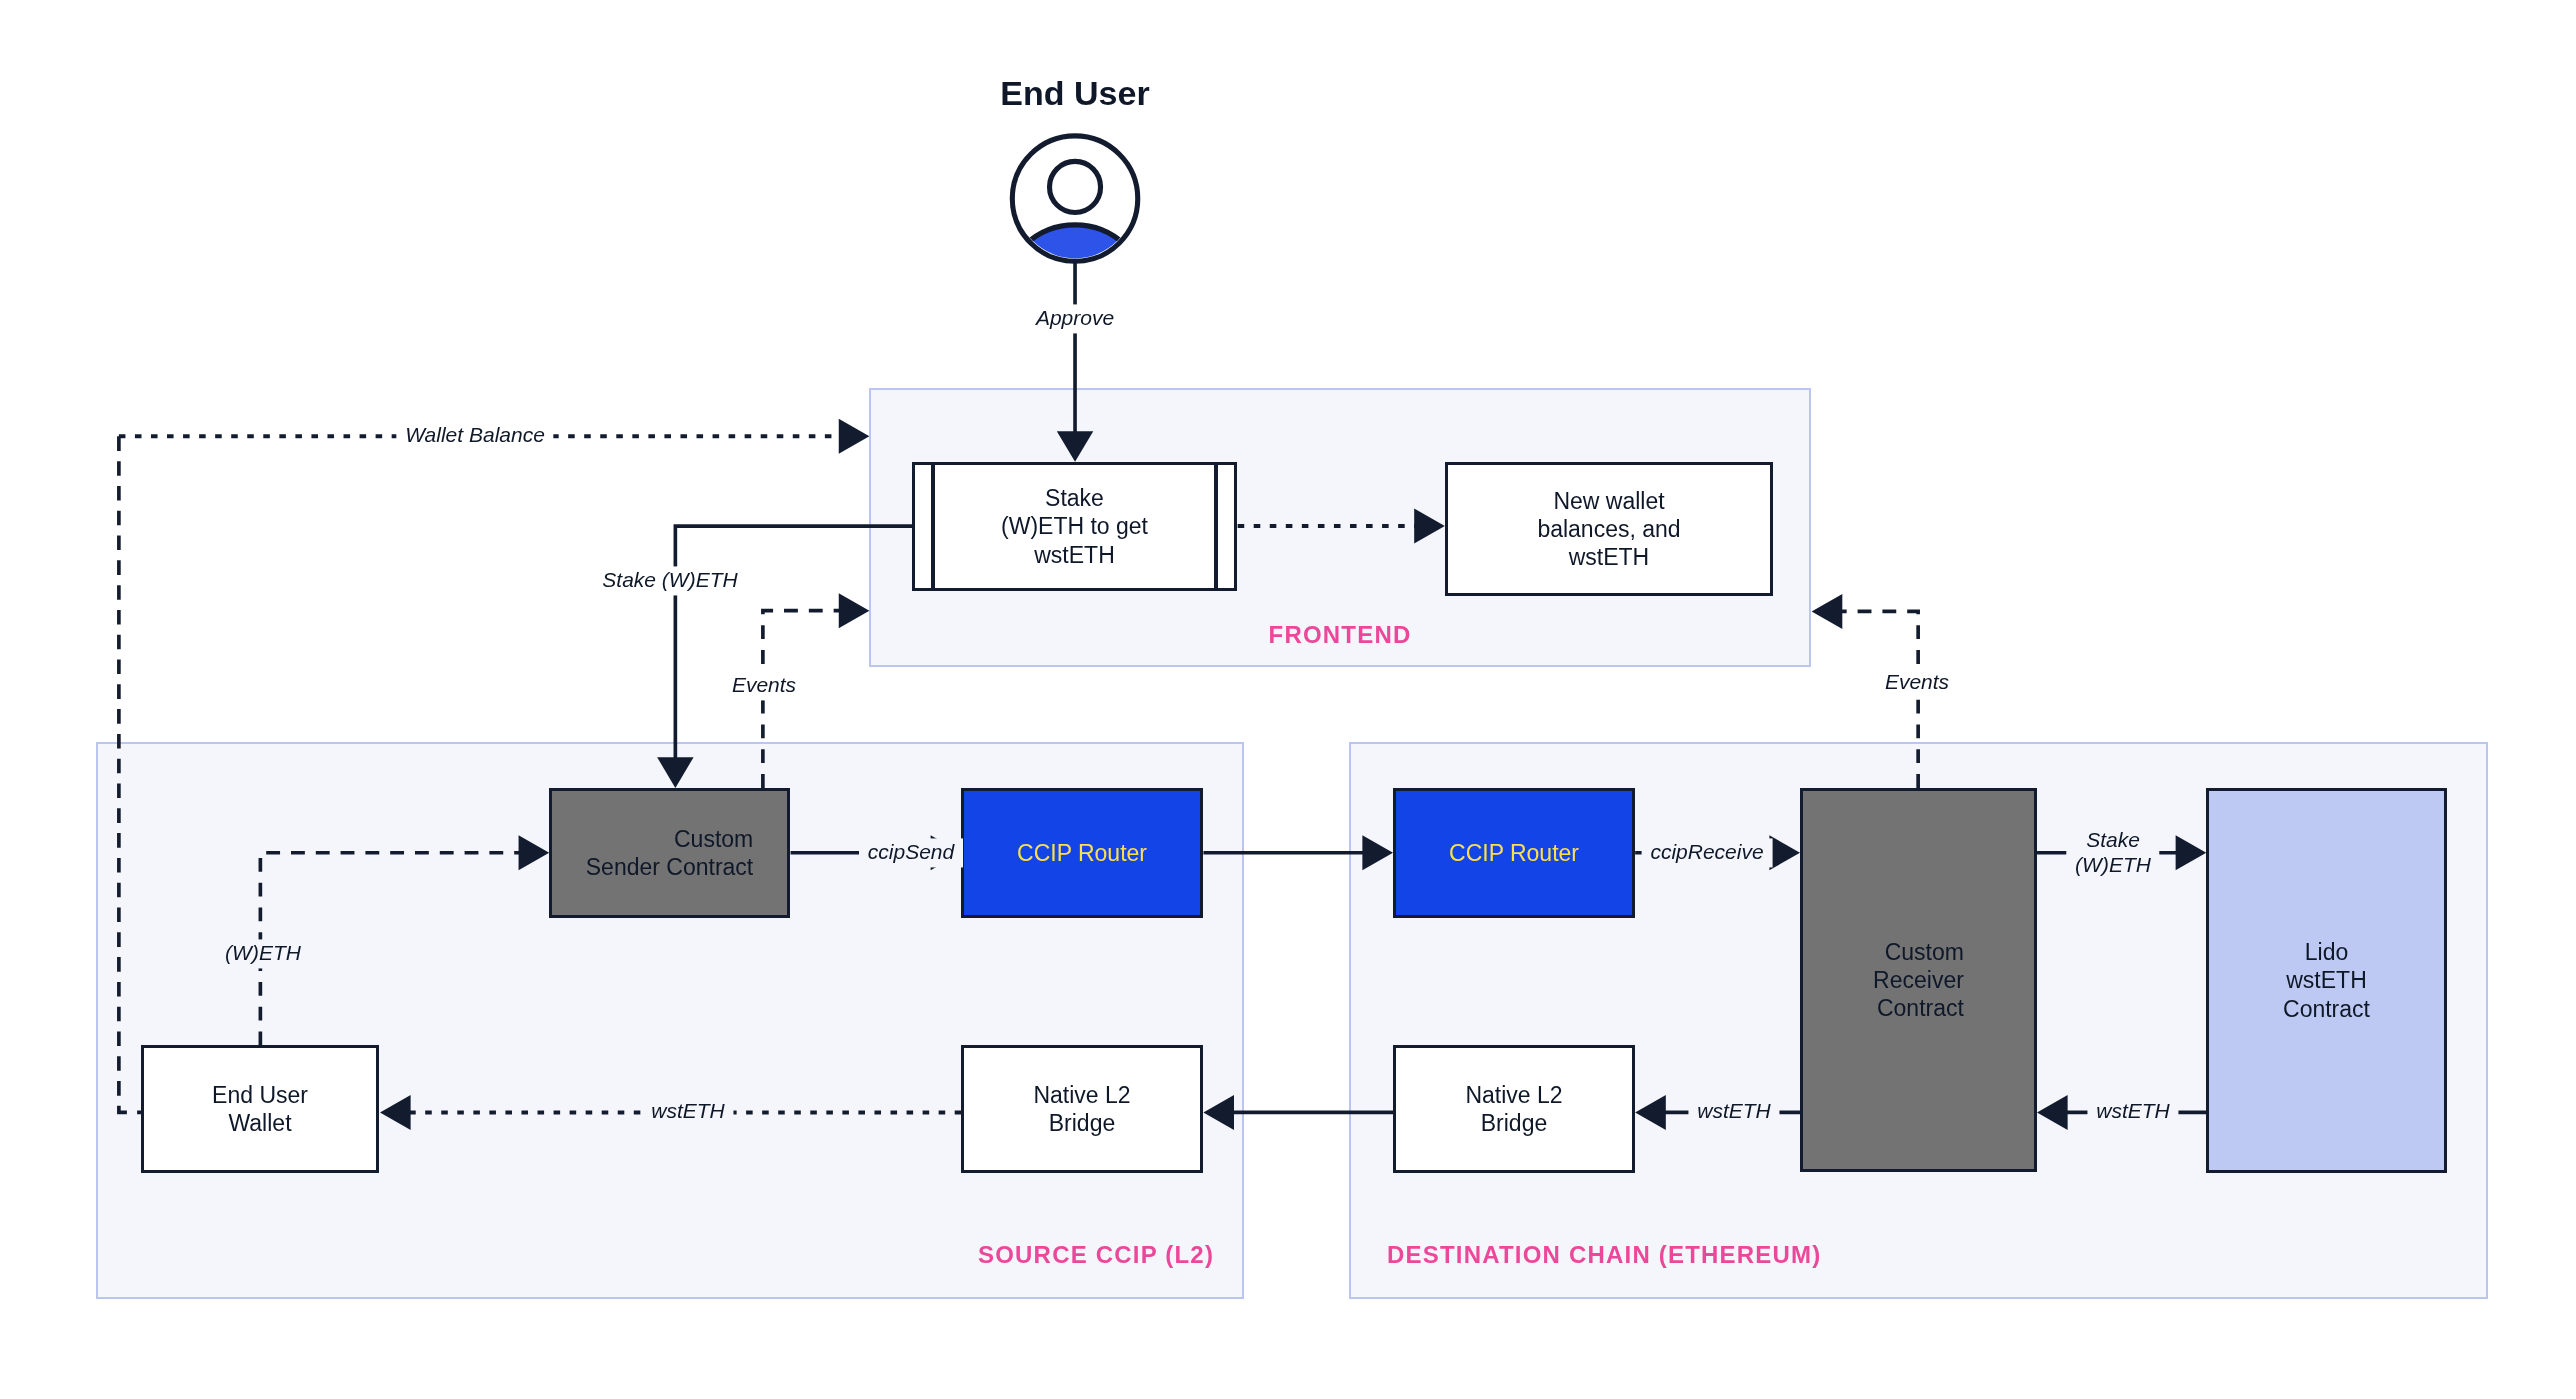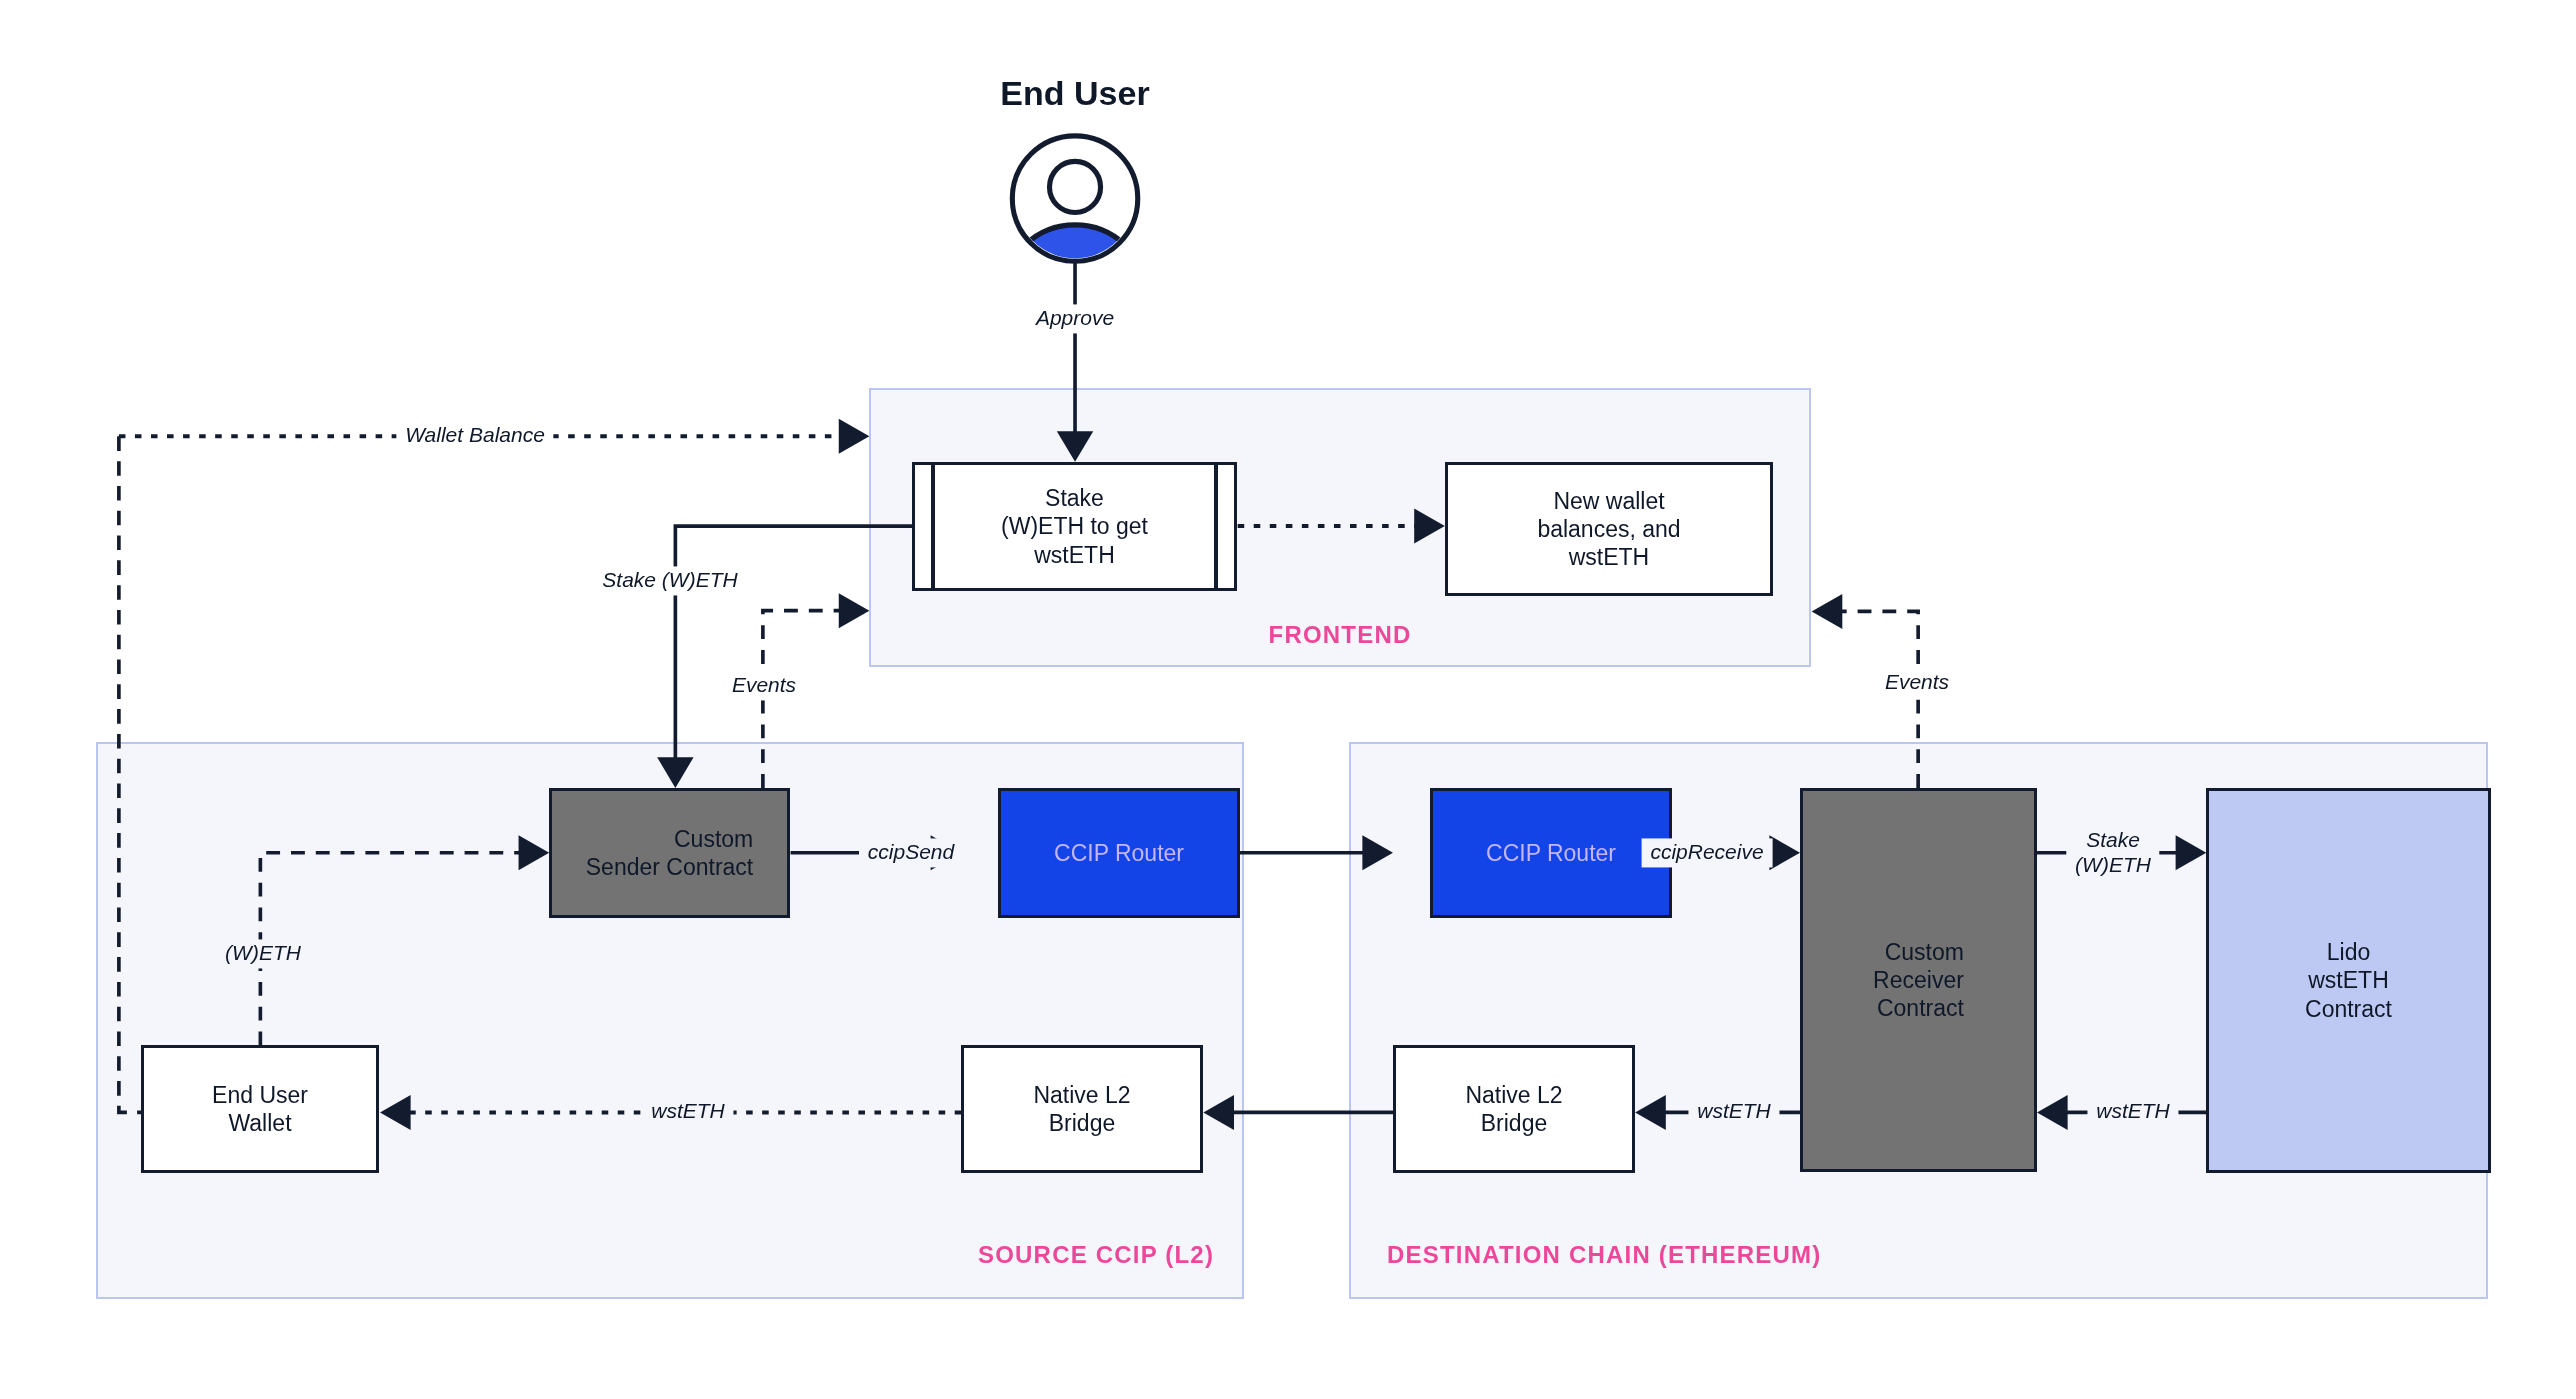--- a/index.html
+++ b/index.html
@@ -17,21 +17,21 @@
     color:#ec4899;z-index:12;white-space:nowrap;
   }
   
   .node{
     position:absolute;display:flex;align-items:center;justify-content:center;
     text-align:center;background:#ffffff;border:3.6px solid #131c2e;
     box-sizing:border-box;font-size:23px;font-weight:500;line-height:1.22;
     white-space:pre-line;z-index:10;color:#0f1828;
   }
   .node.yellow{background:#737373;text-align:right;}
-  .node.blue{background:#1244e8;color:#c4b5fd;margin-left:37px;}
+  .node.blue{background:#1244e8;color:#fde047;}
   .node.lavender{background:#bdc9f3;}
   .subbar{position:absolute;top:0;bottom:0;width:3.6px;background:#131c2e;}
   
   svg.wires{position:absolute;left:0;top:0;z-index:5;pointer-events:none;}
   
   .elabel{
     position:absolute;transform:translate(-50%,-50%);font-style:italic;
     font-size:21px;font-weight:500;white-space:pre-line;text-align:center;
     padding:2.2px 8.8px;line-height:1.18;z-index:12;color:#0f1828;
   }
@@ -173,21 +173,21 @@
   <div class="node blue" style="left:1393px;top:788px;width:242px;height:130px;">
     <span>CCIP Router</span>
   </div>
 
   <div class="node yellow" style="left:1800px;top:788px;width:237px;height:384px;">
     <span>Custom
 Receiver
 Contract</span>
   </div>
 
-  <div class="node lavender" style="left:2206px;top:788px;width:285px;height:385px;">
+  <div class="node lavender" style="left:2206px;top:788px;width:241px;height:385px;">
     <span>Lido
 wstETH
 Contract</span>
   </div>
 
   <div class="node" style="left:141px;top:1045px;width:238px;height:128px;">
     <span>End User
 Wallet</span>
   </div>
 

